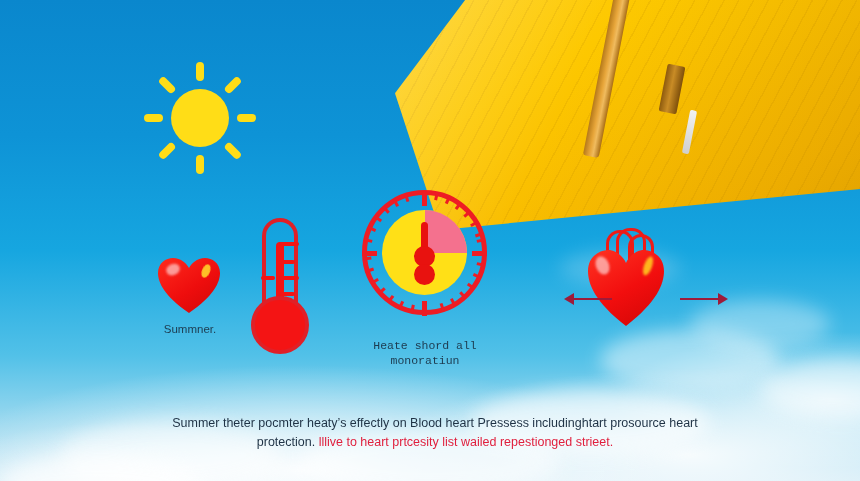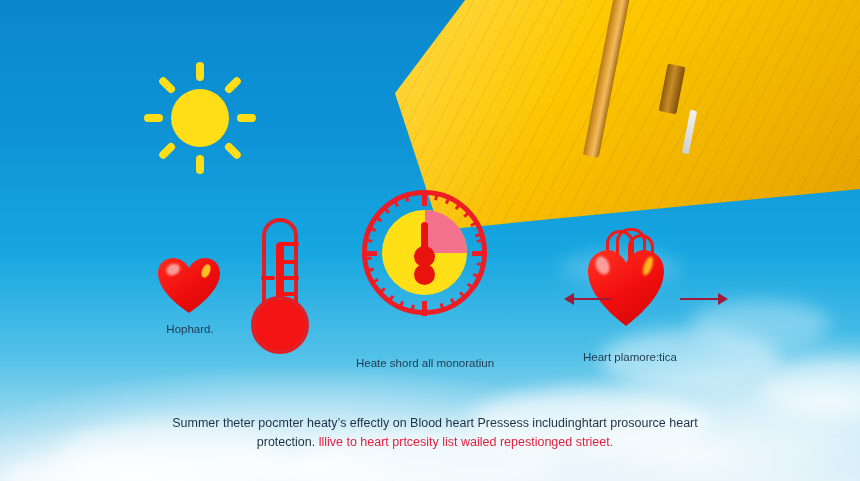--- a/index.html
+++ b/index.html
@@ -126,21 +126,21 @@
   }
   .clk-slice{
     position:absolute;left:42.5px;top:0px;width:42.5px;height:42.5px;
     background:#f4718e;
   }
   .tick{position:absolute;left:61px;top:1px;width:3px;height:8px;background:#ee1c24;transform-origin:1.5px 61.5px;}
   .tick.maj{width:5px;height:15px;left:60px;transform-origin:2.5px 62.5px;}
   .clk-hand{position:absolute;left:59px;top:32px;width:7px;height:34px;background:#e8120f;border-radius:4px;}
   .clk-hub{position:absolute;left:52px;top:56px;width:21px;height:21px;border-radius:50%;background:#e8120f;}
   .clk-hub2{position:absolute;left:52px;top:74px;width:21px;height:21px;border-radius:50%;background:#e8120f;}
-  .cap-clock{left:205px;top:166px;width:160px;}
+  .cap-clock{left:205px;top:149px;width:160px;font-family:Liberation Mono, monospace;}
 
   
   .heart-big{position:absolute;left:440px;top:38px;width:92px;height:100px;}
   .hb-body{
     position:absolute;left:8px;top:22px;width:76px;height:76px;
     background:linear-gradient(150deg,#ff3322 0%,#f20e0e 52%,#d00606 100%);
     clip-path:path("M38 76 C7 52 0 34 0 21 C0 7 11 0 20 0 C29 0 36 8 38 13 C40 8 47 0 56 0 C65 0 76 7 76 21 C76 34 69 52 38 76 Z");
   }
   .hb-v{position:absolute;border:3.5px solid #ef1b16;border-bottom:none;border-radius:14px 14px 0 0;}
   .hb-v1{left:26px;top:2px;width:22px;height:26px;}
@@ -208,21 +208,21 @@
   </div>
 
 
   <div class="iconrow">
 
     <div class="heart-simple">
       <div class="hs"></div>
       <div class="gloss"></div>
       <div class="gloss2"></div>
     </div>
-    <div class="icaption cap-heart">Hophard.</div>
+    <div class="icaption cap-heart">Summner.</div>
 
     <div class="thermo">
       <div class="th-tube"></div>
       <div class="th-merc"></div>
       <div class="th-t" style="left:34px;top:24px;width:20px;"></div>
       <div class="th-t" style="left:34px;top:42px;width:16px;"></div>
       <div class="th-t" style="left:34px;top:58px;width:20px;"></div>
       <div class="th-t" style="left:16px;top:58px;width:14px;"></div>
       <div class="th-t" style="left:34px;top:74px;width:16px;"></div>
       <div class="th-bulb"></div>
@@ -279,21 +279,20 @@
       <div class="hb-gloss2"></div>
     </div>
     <div class="arrow arrow-left">
       <div class="hd"></div>
       <div class="shaft"></div>
     </div>
     <div class="arrow arrow-right">
       <div class="shaft"></div>
       <div class="hd"></div>
     </div>
-    <div class="icaption cap-bigheart">Heart plamore:tica</div>
 
   </div>
 
   <div class="footer">
     <span>Summer theter pocmter heaty’s effectly on Blood heart Pressess includinghtart prosource</span>
     <span>heart protection.</span>
     <span class="red">lllive to heart prtcesity list wailed repestionged strieet.</span>
   </div>
 
 </div>

